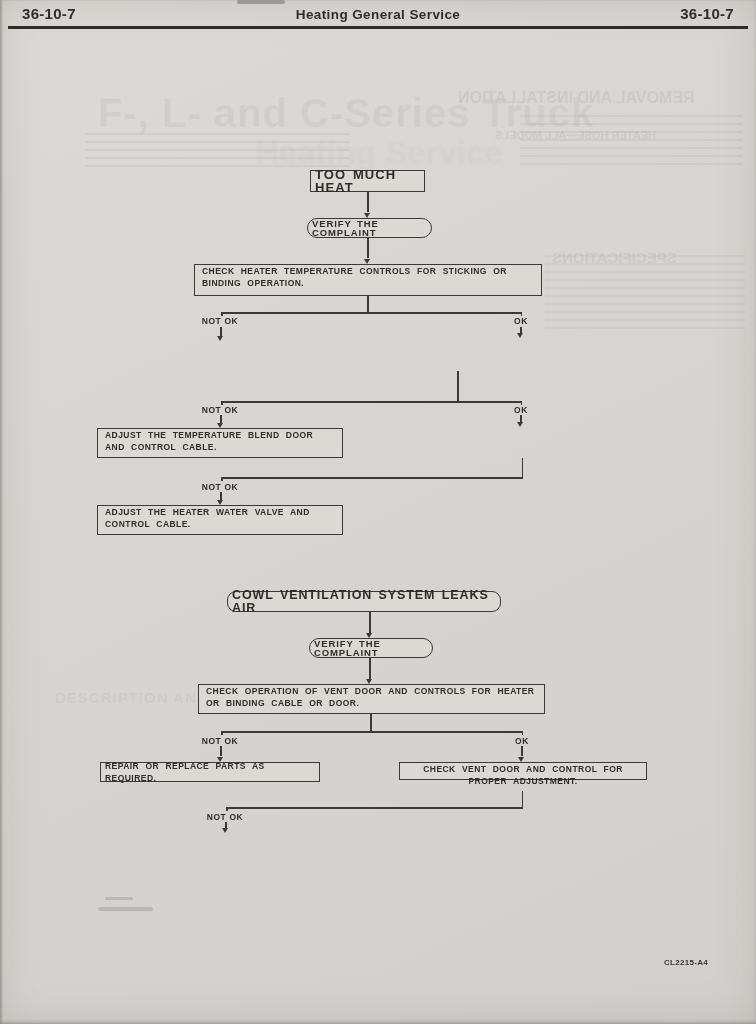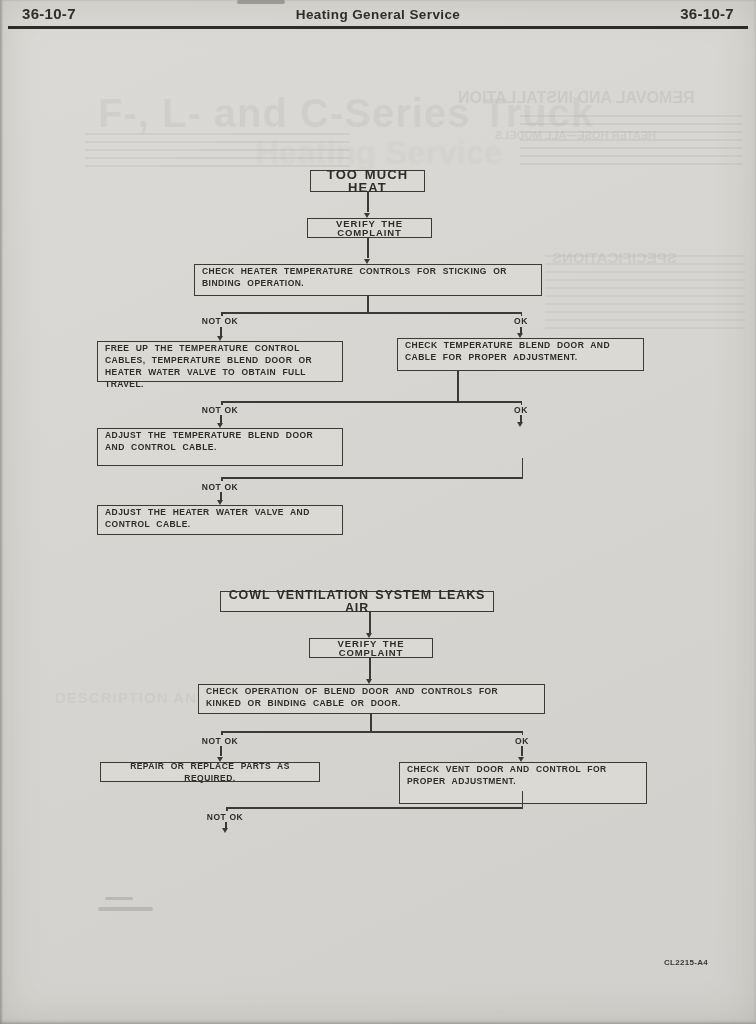--- a/index.html
+++ b/index.html
@@ -19,24 +19,24 @@
   .mirror { transform:scaleX(-1); }
   .gblur { filter:blur(.6px); }
   .gpar { position:absolute; background:repeating-linear-gradient(to bottom, rgba(150,149,144,.55) 0 2px, transparent 2px 8px); opacity:.3; filter:blur(.7px); pointer-events:none; }
   .smudge { position:absolute; background:#b2b1ad; opacity:.8; border-radius:2px; }
   
   .fbox {
     position:absolute; border:1.5px solid #3b3a37; background:#dbd9d4;
     font:bold 8.5px/12px "Liberation Sans",sans-serif; letter-spacing:.45px; word-spacing:3.5px;
     padding:0 7px 3px; color:#2e2d2a;
   }
-  .fbox.ctr { display:flex; align-items:center; justify-content:center; text-align:center; padding:0 4px; }
+  .fbox.ctr { display:flex; align-items:center; justify-content:center; padding:0 4px; }
   .fbox.head  { font-size:13px;   letter-spacing:1.1px; word-spacing:2px; line-height:1; }
   .fbox.head2 { font-size:12.5px; letter-spacing:.9px;  word-spacing:2px; line-height:1; }
-  .fbox.vfy   { font-size:9.5px;  letter-spacing:.9px;  word-spacing:2px; line-height:1; }
+  .fbox.vfy   { font-size:9.5px;  letter-spacing:.9px;  word-spacing:2px; line-height:1;border-radius:10px; }
   .vl { position:absolute; width:1.5px; background:#3b3a37; }
   .hl { position:absolute; height:1.5px; background:#3b3a37; }
   .ah { position:absolute; width:0; height:0; border-left:3.5px solid transparent; border-right:3.5px solid transparent; border-top:5px solid #3b3a37; }
   .blbl { position:absolute; font:bold 8.5px/1 "Liberation Sans",sans-serif; letter-spacing:.6px; color:#2e2d2a; text-align:center; }
   .fcode { position:absolute; left:664px; top:959px; font:bold 8px/1 "Liberation Sans",sans-serif; letter-spacing:.3px; color:#3a3936; }
 </style>
 </head>
 <body>
 
 <div class="page">
@@ -77,75 +77,73 @@
   <div class="vl" style="left:520.5px; top:312px; height:4px;"></div>
 
   <div class="blbl" style="left:195px; top:317px; width:50px;">NOT OK</div>
   <div class="vl" style="left:220px; top:327px; height:9px;"></div>
   <div class="ah" style="left:217px; top:336px;"></div>
 
   <div class="blbl" style="left:501px; top:317px; width:40px;">OK</div>
   <div class="vl" style="left:520px; top:327px; height:6px;"></div>
   <div class="ah" style="left:517px; top:333px;"></div>
 
-  <div class="fbox" style="left:97px; top:341px; width:246px; height:41px;">FREE UP THE TEMPERATURE CONTROL CABLES, TEMPERATURE BLEND DOOR OR HEATER WATER VALVE TO OBTAIN FULL TRAVEL.</div>
-  <div class="fbox" style="left:397px; top:338px; width:247px; height:33px;">CHECK TEMPERATURE BLEND DOOR AND CABLE FOR PROPER ADJUSTMENT.</div>
 
   <div class="vl" style="left:457px; top:371px; height:31px;"></div>
   <div class="hl" style="left:221px; top:401px; width:301px;"></div>
   <div class="vl" style="left:221px; top:401px; height:4px;"></div>
   <div class="vl" style="left:520.5px; top:401px; height:4px;"></div>
 
   <div class="blbl" style="left:195px; top:406px; width:50px;">NOT OK</div>
   <div class="vl" style="left:220px; top:415px; height:8px;"></div>
   <div class="ah" style="left:217px; top:423px;"></div>
 
   <div class="blbl" style="left:501px; top:406px; width:40px;">OK</div>
   <div class="vl" style="left:520px; top:415px; height:7px;"></div>
   <div class="ah" style="left:517px; top:422px;"></div>
 
-  <div class="fbox" style="left:97px; top:428px; width:246px; height:38px;">ADJUST THE TEMPERATURE BLEND DOOR AND CONTROL CABLE.</div>
+  <div class="fbox" style="left:97px; top:428px; width:246px; height:30px;">ADJUST THE TEMPERATURE BLEND DOOR AND CONTROL CABLE.</div>
 
   <div class="vl" style="left:521.5px; top:458px; height:20px;"></div>
   <div class="hl" style="left:221px; top:477px; width:302px;"></div>
   <div class="vl" style="left:221px; top:477px; height:4px;"></div>
 
   <div class="blbl" style="left:195px; top:483px; width:50px;">NOT OK</div>
   <div class="vl" style="left:220px; top:492px; height:8px;"></div>
   <div class="ah" style="left:217px; top:500px;"></div>
 
   <div class="fbox" style="left:97px; top:505px; width:246px; height:30px;">ADJUST THE HEATER WATER VALVE AND CONTROL CABLE.</div>
 
-  <div class="fbox ctr head2" style="left:220px; top:591px; width:274px; height:21px;">COWL VENTILATION SYSTEM LEAKS AIR</div>
+  <div class="fbox ctr head2" style="left:227px; top:591px; width:274px; height:21px;border-radius:9px;">COWL VENTILATION SYSTEM LEAKS AIR</div>
 
   <div class="vl" style="left:369px; top:612px; height:21px;"></div>
   <div class="ah" style="left:366px; top:633px;"></div>
 
   <div class="fbox ctr vfy" style="left:309px; top:638px; width:124px; height:20px;">VERIFY THE COMPLAINT</div>
 
   <div class="vl" style="left:369px; top:658px; height:21px;"></div>
   <div class="ah" style="left:366px; top:679px;"></div>
 
-  <div class="fbox" style="left:198px; top:684px; width:347px; height:30px;">CHECK OPERATION OF BLEND DOOR AND CONTROLS FOR KINKED OR BINDING CABLE OR DOOR.</div>
+  <div class="fbox" style="left:198px; top:684px; width:347px; height:30px;">CHECK OPERATION OF VENT DOOR AND CONTROLS FOR HEATER OR BINDING CABLE OR DOOR.</div>
 
   <div class="vl" style="left:370px; top:714px; height:17px;"></div>
   <div class="hl" style="left:221px; top:731px; width:302px;"></div>
   <div class="vl" style="left:221px; top:731px; height:4px;"></div>
   <div class="vl" style="left:521.5px; top:731px; height:4px;"></div>
 
   <div class="blbl" style="left:195px; top:737px; width:50px;">NOT OK</div>
   <div class="vl" style="left:220px; top:746px; height:10px;"></div>
   <div class="ah" style="left:217px; top:757px;"></div>
 
   <div class="blbl" style="left:502px; top:737px; width:40px;">OK</div>
   <div class="vl" style="left:521px; top:746px; height:10px;"></div>
   <div class="ah" style="left:518px; top:757px;"></div>
 
   <div class="fbox ctr" style="left:100px; top:762px; width:220px; height:20px;">REPAIR OR REPLACE PARTS AS REQUIRED.</div>
-  <div class="fbox" style="left:399px; top:762px; width:248px; height:42px;">CHECK VENT DOOR AND CONTROL FOR PROPER ADJUSTMENT.</div>
+  <div class="fbox" style="left:399px; top:762px; width:248px; height:18px;text-align:center;">CHECK VENT DOOR AND CONTROL FOR PROPER ADJUSTMENT.</div>
 
   <div class="vl" style="left:521.5px; top:791px; height:17px;"></div>
   <div class="hl" style="left:226px; top:807px; width:297px;"></div>
   <div class="vl" style="left:226px; top:807px; height:4px;"></div>
 
   <div class="blbl" style="left:200px; top:813px; width:50px;">NOT OK</div>
   <div class="vl" style="left:225px; top:822px; height:6px;"></div>
   <div class="ah" style="left:222px; top:828px;"></div>
 
 

